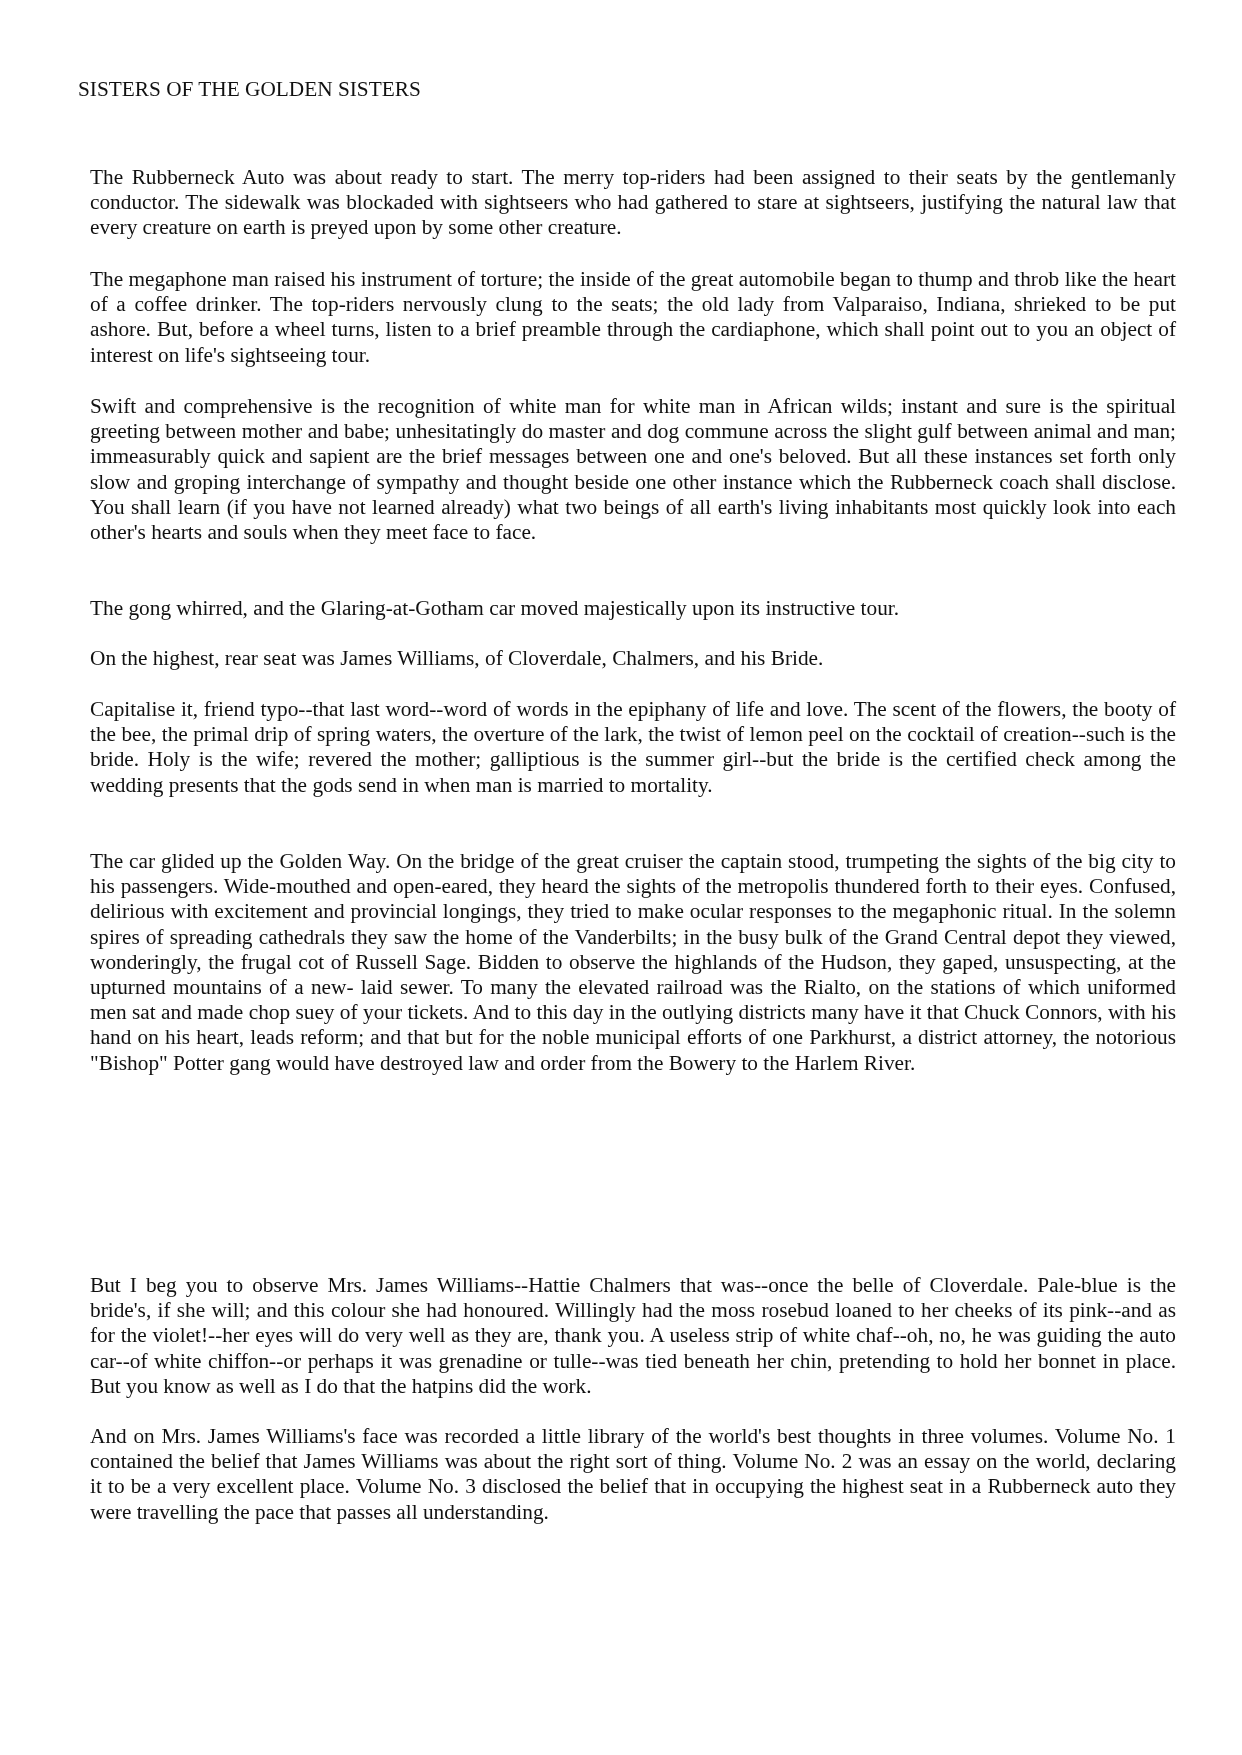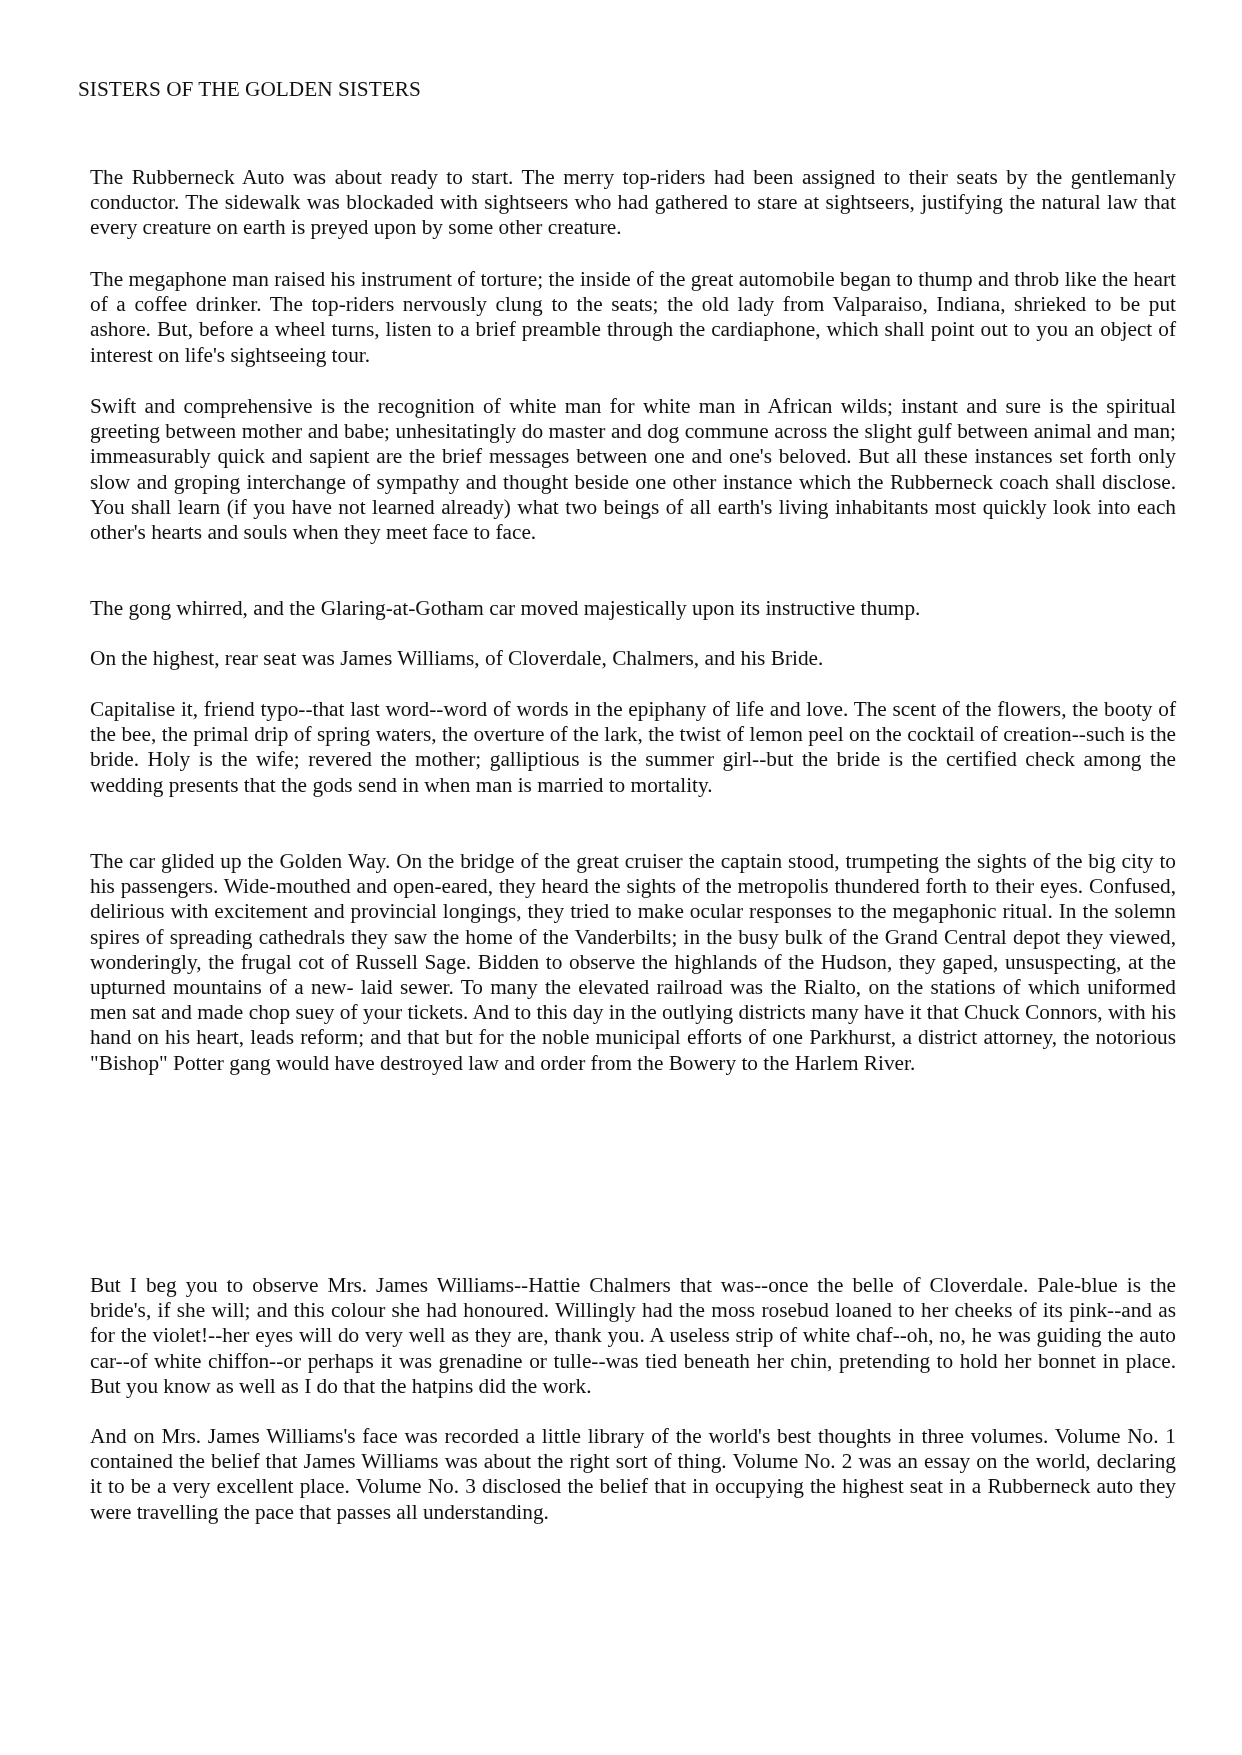--- a/index.html
+++ b/index.html
@@ -17,19 +17,19 @@
 </style>
 </head>
 <body>
 
 <div class="page">
   <h1 class="title">SISTERS OF THE GOLDEN SISTERS</h1>
 
   <p class="para" style="top:153px">The Rubberneck Auto was about ready to start. The merry top-riders had been assigned to their seats by the gentlemanly conductor. The sidewalk was blockaded with sightseers who had gathered to stare at sightseers, justifying the natural law that every creature on earth is preyed upon by some other creature.</p>
   <p class="para" style="top:255px">The megaphone man raised his instrument of torture; the inside of the great automobile began to thump and throb like the heart of a coffee drinker. The top-riders nervously clung to the seats; the old lady from Valparaiso, Indiana, shrieked to be put ashore. But, before a wheel turns, listen to a brief preamble through the cardiaphone, which shall point out to you an object of interest on life's sightseeing tour.</p>
   <p class="para" style="top:382px">Swift and comprehensive is the recognition of white man for white man in African wilds; instant and sure is the spiritual greeting between mother and babe; unhesitatingly do master and dog commune across the slight gulf between animal and man; immeasurably quick and sapient are the brief messages between one and one's beloved. But all these instances set forth only slow and groping interchange of sympathy and thought beside one other instance which the Rubberneck coach shall disclose. You shall learn (if you have not learned already) what two beings of all earth's living inhabitants most quickly look into each other's hearts and souls when they meet face to face.</p>
-  <p class="para" style="top:584px">The gong whirred, and the Glaring-at-Gotham car moved majestically upon its instructive thump.</p>
+  <p class="para" style="top:584px">The gong whirred, and the Glaring-at-Gotham car moved majestically upon its instructive tour.</p>
   <p class="para" style="top:634px">On the highest, rear seat was James Williams, of Cloverdale, Chalmers, and his Bride.</p>
   <p class="para" style="top:685px">Capitalise it, friend typo--that last word--word of words in the epiphany of life and love. The scent of the flowers, the booty of the bee, the primal drip of spring waters, the overture of the lark, the twist of lemon peel on the cocktail of creation--such is the bride. Holy is the wife; revered the mother; galliptious is the summer girl--but the bride is the certified check among the wedding presents that the gods send in when man is married to mortality.</p>
   <p class="para" style="top:837px">The car glided up the Golden Way. On the bridge of the great cruiser the captain stood, trumpeting the sights of the big city to his passengers. Wide-mouthed and open-eared, they heard the sights of the metropolis thundered forth to their eyes. Confused, delirious with excitement and provincial longings, they tried to make ocular responses to the megaphonic ritual. In the solemn spires of spreading cathedrals they saw the home of the Vanderbilts; in the busy bulk of the Grand Central depot they viewed, wonderingly, the frugal cot of Russell Sage. Bidden to observe the highlands of the Hudson, they gaped, unsuspecting, at the upturned mountains of a new- laid sewer. To many the elevated railroad was the Rialto, on the stations of which uniformed men sat and made chop suey of your tickets. And to this day in the outlying districts many have it that Chuck Connors, with his hand on his heart, leads reform; and that but for the noble municipal efforts of one Parkhurst, a district attorney, the notorious "Bishop" Potter gang would have destroyed law and order from the Bowery to the Harlem River.</p>
   <p class="para" style="top:1261px">But I beg you to observe Mrs. James Williams--Hattie Chalmers that was--once the belle of Cloverdale. Pale-blue is the bride's, if she will; and this colour she had honoured. Willingly had the moss rosebud loaned to her cheeks of its pink--and as for the violet!--her eyes will do very well as they are, thank you. A useless strip of white chaf--oh, no, he was guiding the auto car--of white chiffon--or perhaps it was grenadine or tulle--was tied beneath her chin, pretending to hold her bonnet in place. But you know as well as I do that the hatpins did the work.</p>
   <p class="para" style="top:1412px">And on Mrs. James Williams's face was recorded a little library of the world's best thoughts in three volumes. Volume No. 1 contained the belief that James Williams was about the right sort of thing. Volume No. 2 was an essay on the world, declaring it to be a very excellent place. Volume No. 3 disclosed the belief that in occupying the highest seat in a Rubberneck auto they were travelling the pace that passes all understanding.</p>
 </div>
 
 </body></html>

